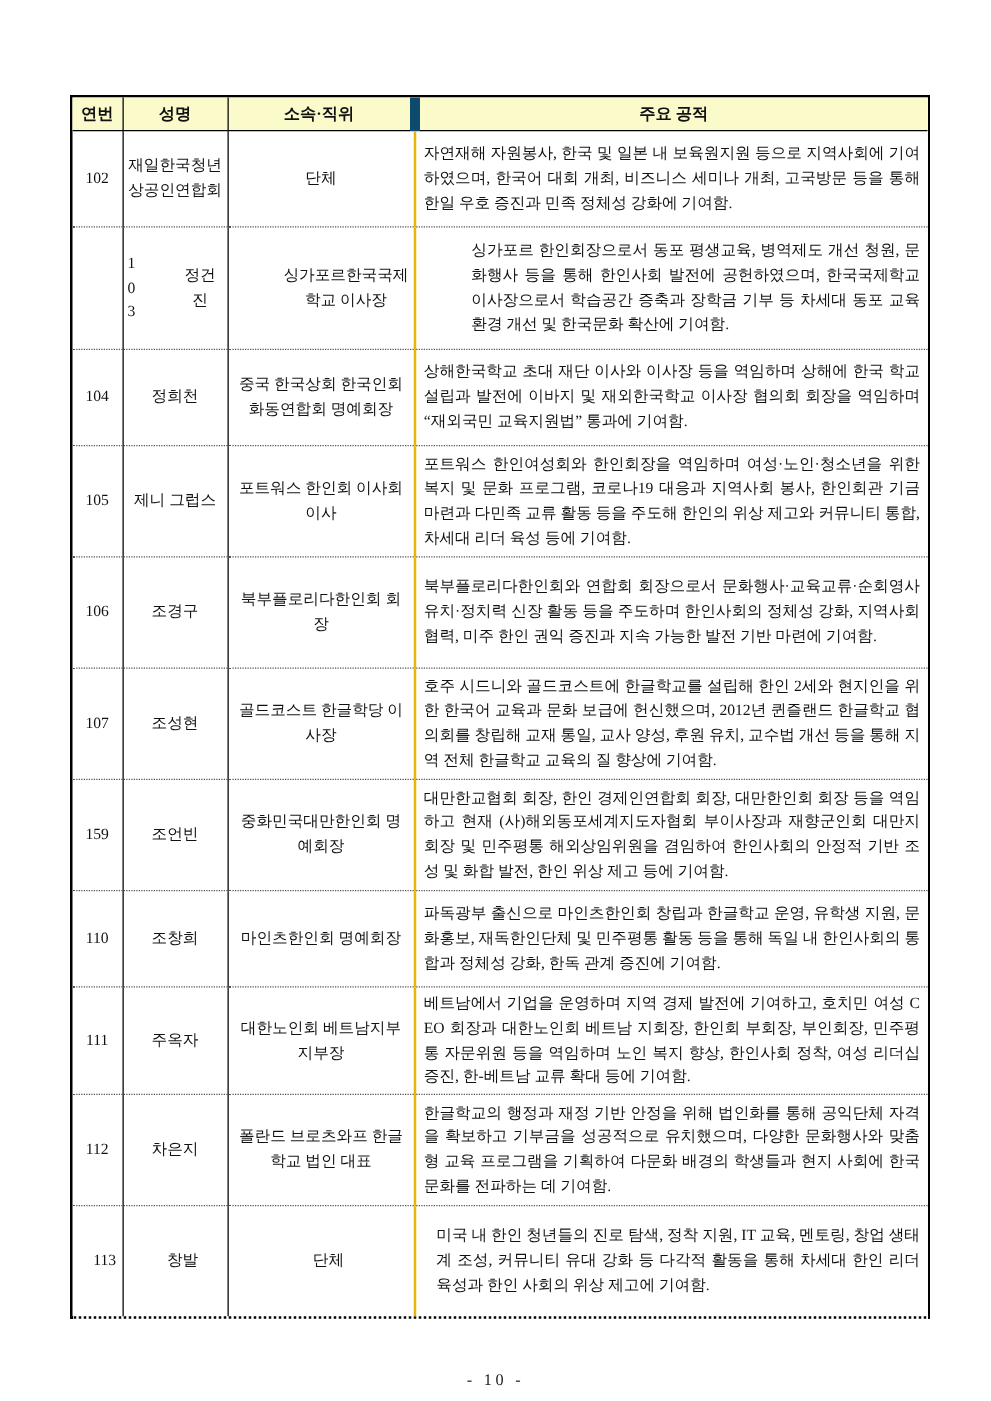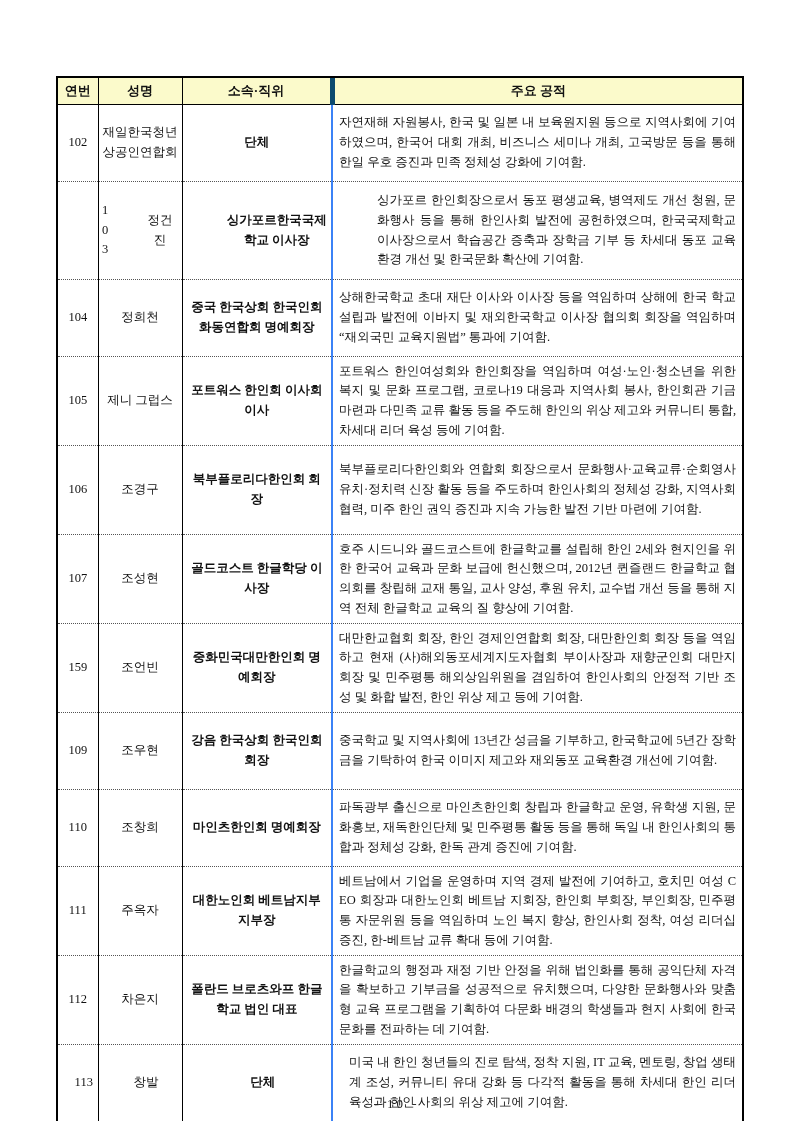--- a/index.html
+++ b/index.html
@@ -48,29 +48,29 @@
   thead th {
     background: #FBFACB;
     font-weight: bold;
     font-size: 13px;
     text-align: center;
     height: 22px;
     border-bottom: 1.5px solid #000;
     border-right: 1px solid #000;
     padding: 2px 2px;
   }
-  thead th:nth-child(3) { border-right: 5px solid #0c4a6e; }
+  thead th:nth-child(3) { border-right: 8px solid #0c4a6e; }
   thead th:last-child   { border-right: none; }
 
   tbody td {
     border-bottom: 1px dotted #555;
     border-right: 1px solid #000;
   }
   tbody tr:last-child td { border-bottom: none; padding-left: 16px; }
-  tbody td:nth-child(3) { border-right: 2px solid #3b82f6; font-weight: bold; }
+  tbody td:nth-child(3) { border-right: 2px solid #eab308; }
   tbody td:last-child   { border-right: none; }
 
   td.cell-no, td.cell-name, td.cell-pos { text-align: center; }
   td.cell-ach {
     text-align: justify;
     text-justify: inter-character;
     padding: 3px 6px;
   }
 
   
@@ -162,26 +162,20 @@
       <td class="cell-ach">호주 시드니와 골드코스트에 한글학교를 설립해 한인 2세와 현지인을 위한 한국어 교육과 문화 보급에 헌신했으며, 2012년 퀸즐랜드 한글학교 협의회를 창립해 교재 통일, 교사 양성, 후원 유치, 교수법 개선 등을 통해 지역 전체 한글학교 교육의 질 향상에 기여함.</td>
     </tr>
 
     <tr>
       <td class="cell-no">159</td>
       <td class="cell-name">조언빈</td>
       <td class="cell-pos">중화민국대만한인회 명예회장</td>
       <td class="cell-ach">대만한교협회 회장, 한인 경제인연합회 회장, 대만한인회 회장 등을 역임하고 현재 (사)해외동포세계지도자협회 부이사장과 재향군인회 대만지회장 및 민주평통 해외상임위원을 겸임하여 한인사회의 안정적 기반 조성 및 화합 발전, 한인 위상 제고 등에 기여함.</td>
     </tr>
 
-    <tr>
-      <td class="cell-no">109</td>
-      <td class="cell-name">조우현</td>
-      <td class="cell-pos">강음 한국상회 한국인회 회장</td>
-      <td class="cell-ach">중국학교 및 지역사회에 13년간 성금을 기부하고, 한국학교에 5년간 장학금을 기탁하여 한국 이미지 제고와 재외동포 교육환경 개선에 기여함.</td>
-    </tr>
 
     <tr>
       <td class="cell-no">110</td>
       <td class="cell-name">조창희</td>
       <td class="cell-pos">마인츠한인회 명예회장</td>
       <td class="cell-ach">파독광부 출신으로 마인츠한인회 창립과 한글학교 운영, 유학생 지원, 문화홍보, 재독한인단체 및 민주평통 활동 등을 통해 독일 내 한인사회의 통합과 정체성 강화, 한독 관계 증진에 기여함.</td>
     </tr>
 
     <tr>
       <td class="cell-no">111</td>

